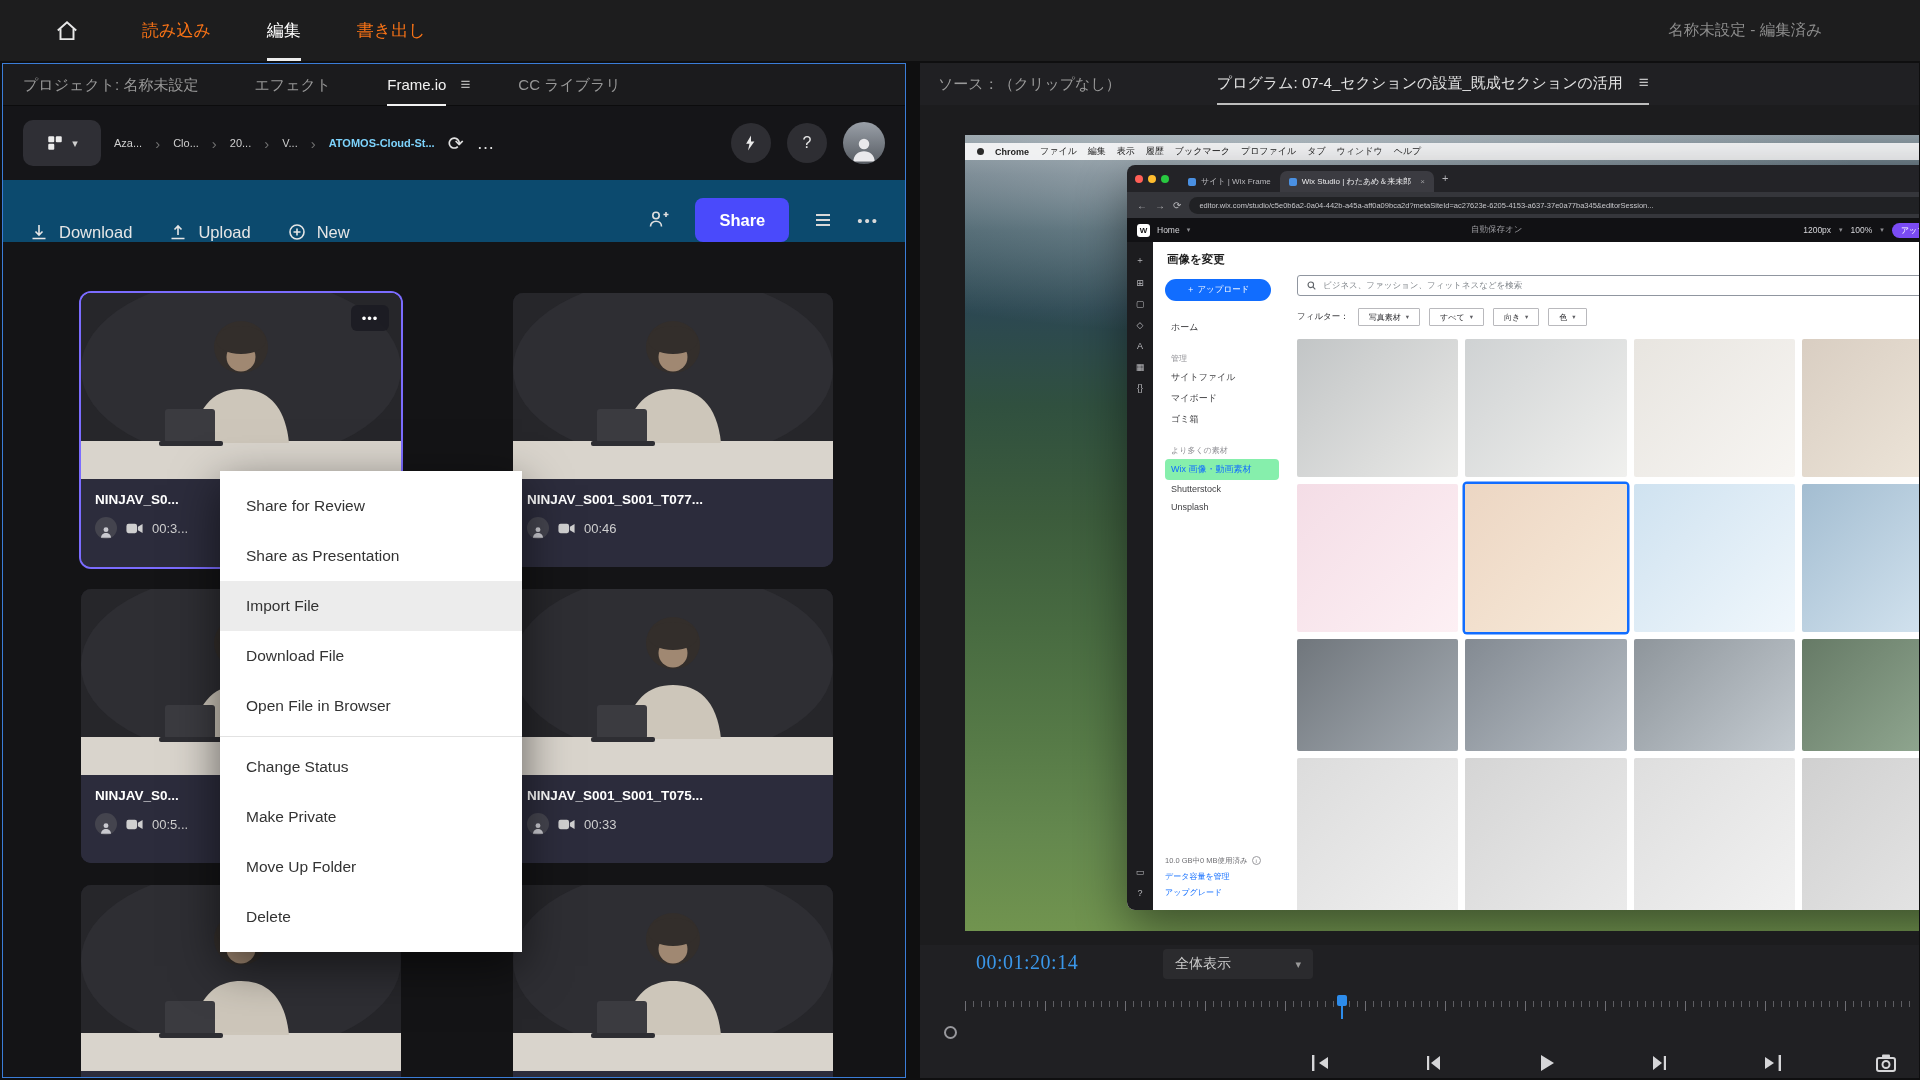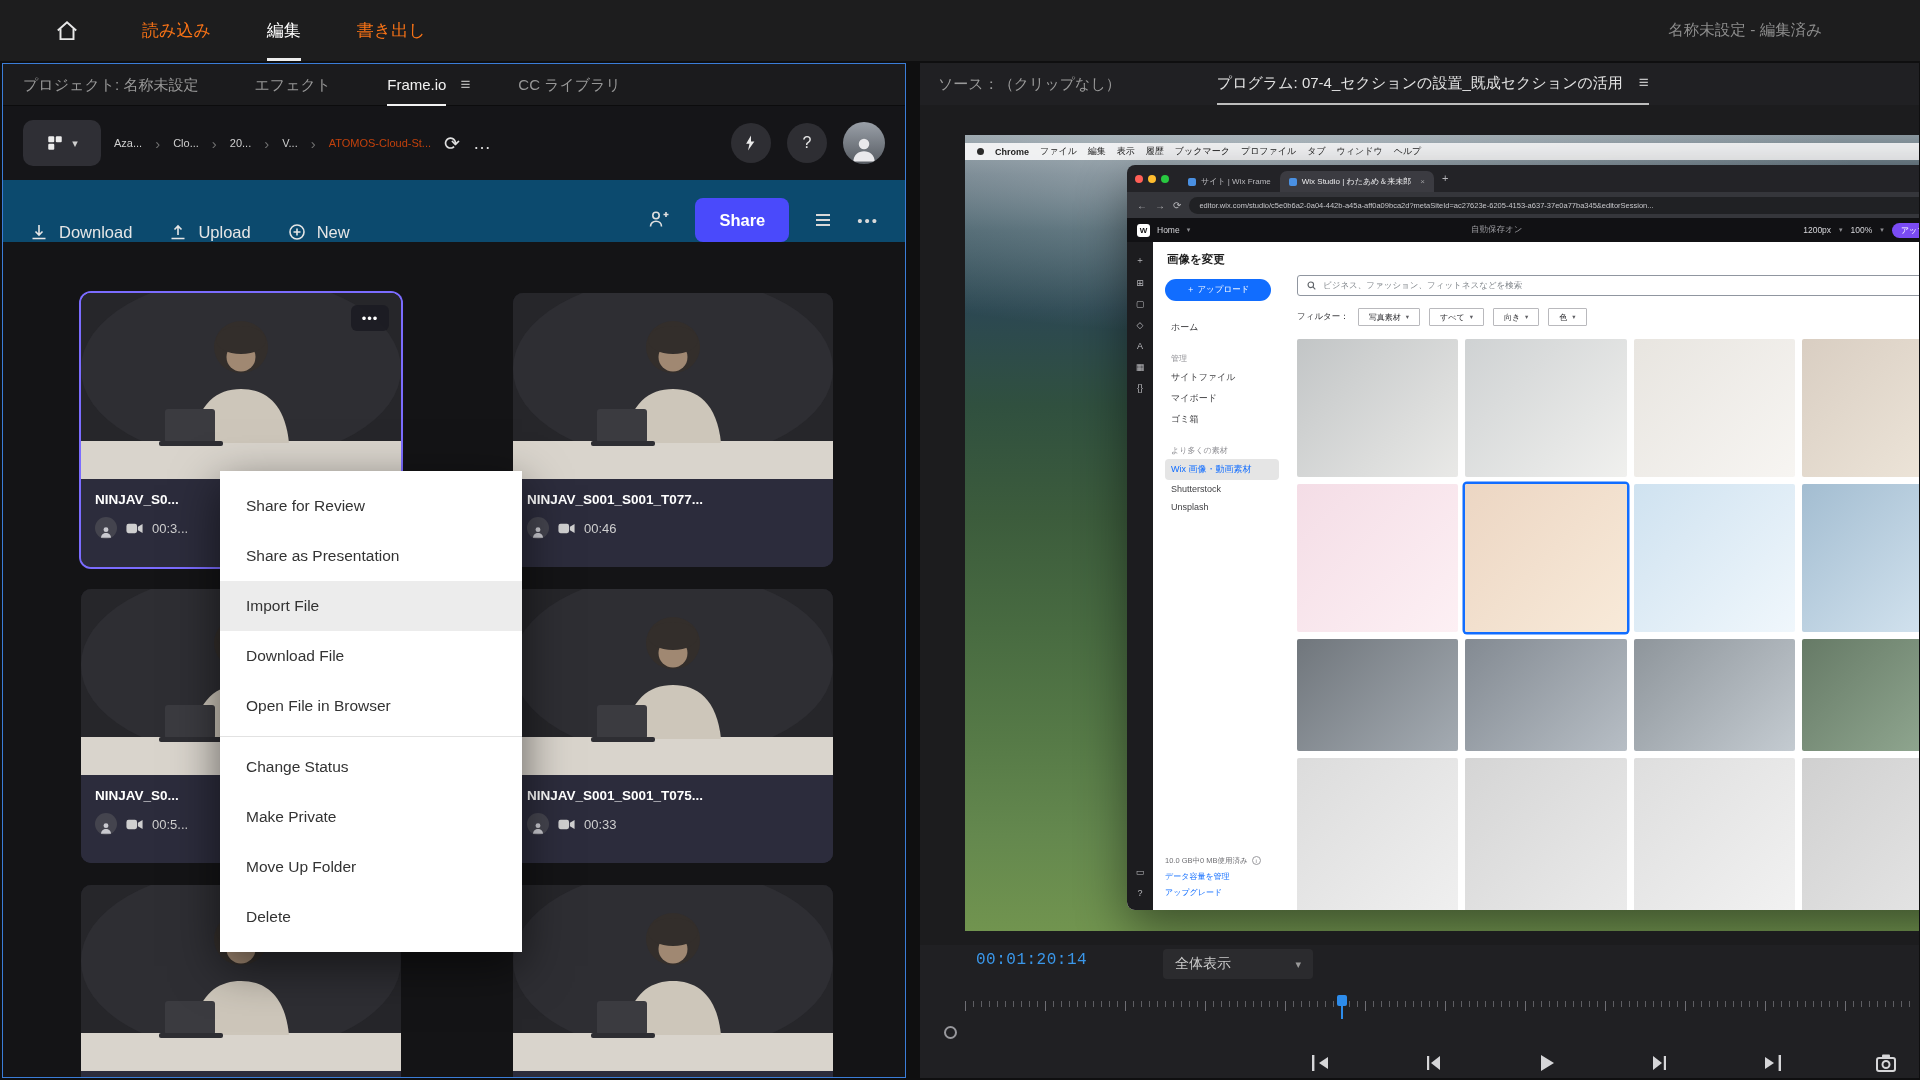--- a/index.html
+++ b/index.html
@@ -23,21 +23,21 @@
 .ptab{font-size:15px;color:#989898;height:42px;line-height:42px;margin-right:56px;cursor:pointer;white-space:nowrap}
 .ptab.active{color:#f2f2f2;box-shadow:inset 0 -2px 0 #f2f2f2;margin-right:14px}
 .pmenu{color:#b5b5b5;font-size:17px;margin-right:48px;cursor:pointer}
 
 .fio-head{height:74px;display:flex;align-items:center;padding:0 20px;gap:13px;background:#151518}
 .acct-btn{width:78px;height:46px;border-radius:10px;background:#2f2f35;border:none;display:flex;align-items:center;justify-content:center;gap:8px;cursor:pointer;flex:0 0 auto}
 .acct-btn svg{width:18px;height:18px;fill:#ececec}
 .car{color:#cfcfcf;font-size:11px}
 .crumb{font-size:11px;color:#cfcfcf;cursor:pointer;white-space:nowrap}
 .crumb-sep{color:#707070;font-size:15px}
-.crumb.cur{color:#c2410c;font-weight:400}
+.crumb.cur{color:#7dd3fc;font-weight:700}
 .refresh{color:#e0e0e0;font-size:19px;background:none;border:none;cursor:pointer}
 .crumb-more{color:#dedede;font-size:18px;letter-spacing:2px;cursor:pointer}
 .head-right{margin-left:auto;display:flex;align-items:center;gap:16px}
 .circ-btn{width:40px;height:40px;border-radius:50%;background:#2e2e33;border:none;display:flex;align-items:center;justify-content:center;color:#e6e6e6;font-size:16px;cursor:pointer}
 .circ-btn svg{width:18px;height:18px}
 .avatar{width:42px;height:42px;border-radius:50%;background:linear-gradient(180deg,#9aa0a8,#565b62);display:flex;align-items:flex-end;justify-content:center;overflow:hidden;cursor:pointer}
 .avatar svg{width:30px;height:30px;fill:#e9e9ec}
 
 .fio-actions{height:62px;display:flex;align-items:flex-end;padding:0 26px;gap:36px;background:#0c4a6e}
 .act{display:flex;align-items:center;gap:10px;background:none;border:none;color:#e6e6e6;font-size:16.5px;cursor:pointer}
@@ -108,40 +108,40 @@
 .c-body{flex:1;display:flex;background:#fff;min-height:0}
 .rail{width:26px;background:#1c1c1f;display:flex;flex-direction:column;align-items:center;gap:11px;padding:12px 0;color:#b9b9bd;font-size:9px;flex:0 0 auto}
 .rail .mt{margin-top:auto}
 .wpanel{flex:1;background:#fff;display:flex;flex-direction:column;min-width:0;overflow:hidden}
 .wp-title{font-size:11.5px;font-weight:700;color:#1f1f1f;padding:10px 0 6px 14px}
 .wp-body{flex:1;display:flex;min-height:0}
 .wp-side{width:134px;padding:2px 8px 0 12px;position:relative;flex:0 0 auto}
 .up-btn{width:106px;height:22px;border-radius:12px;background:#116dff;color:#fff;font-size:8.5px;display:flex;align-items:center;justify-content:center;margin:4px 0 16px}
 .wnav-item{font-size:9px;color:#3f3f42;padding:4px 6px;border-radius:4px;white-space:nowrap}
 .wnav-sec{font-size:8px;color:#8f8f94;margin-top:12px;padding:3px 6px}
-.wnav-item.selw{background:#e5e5e5;color:#116dff}
+.wnav-item.selw{background:#86efac;color:#116dff}
 .wp-storage{position:absolute;left:12px;bottom:12px}
 .st-line{font-size:7.5px;color:#6f6f73;display:flex;align-items:flex-start;gap:4px;white-space:nowrap}
 .info-i{width:9px;height:9px;border-radius:50%;border:1px solid #9a9a9e;color:#7a7a7e;font-size:6px;display:flex;align-items:center;justify-content:center;font-style:normal;flex:0 0 auto}
 .st-link{font-size:8px;color:#116dff;margin-top:5px}
 .wp-main{flex:1;padding:2px 0 0 10px;min-width:0;overflow:hidden}
 .wsearch{height:21px;border:1px solid #9096a0;border-radius:3px;display:flex;align-items:center;gap:7px;padding:0 9px;margin-right:14px}
 .wsearch svg{width:9px;height:9px;stroke:#5f6368;fill:none;stroke-width:1.6;flex:0 0 auto}
 .wsearch span{font-size:8.5px;color:#80868b;white-space:nowrap;overflow:hidden}
 .wfilters{display:flex;align-items:center;gap:9px;margin-top:12px}
 .wf-label{font-size:8.5px;color:#2f2f33}
 .pill{display:flex;align-items:center;gap:5px;border:1px solid #b9b9bd;border-radius:1px;height:18px;padding:0 10px;font-size:8px;color:#2f2f33;white-space:nowrap}
 .pill i{font-style:normal;font-size:6.5px;color:#5f5f64}
 .pgrid{margin-top:13px;display:flex;flex-direction:column;gap:7px;margin-right:14px}
 .prow{display:flex;gap:7px}
 .photo{flex:1;border-radius:2px;background:#ddd}
 .photo.ph-sel{box-shadow:0 0 0 2.5px #116dff}
 
 
-.timecode{position:absolute;left:56px;top:888px;font-family:Liberation Mono, monospace;font-size:16px;color:#3a97ea;letter-spacing:.5px}
+.timecode{position:absolute;left:56px;top:888px;font-family:Liberation Serif, serif;font-size:20px;color:#3a97ea;letter-spacing:.5px}
 .fit-select{position:absolute;left:243px;top:886px;width:150px;height:30px;background:#2b2b2e;border-radius:4px;display:flex;align-items:center;justify-content:space-between;padding:0 12px;color:#cbcbcb;font-size:14px;cursor:pointer}
 .car2{color:#9a9a9a;font-size:11px}
 .ruler{position:absolute;left:45px;top:932px;right:2px;height:24px}
 .ticks{display:flex;gap:7px;align-items:flex-start;height:100%;overflow:hidden;padding-top:6px}
 .tick{width:1px;height:6px;background:#5d5d62;flex:0 0 auto}
 .tick.tall{height:10px;background:#6e6e74}
 .playhead{position:absolute;left:372px;top:0}
 .playhead .cap{width:10px;height:11px;background:#2d8ceb;border-radius:2px}
 .playhead .line{width:2px;height:13px;background:#2d8ceb;margin-left:4px}
 .zoom-dot{position:absolute;left:24px;top:963px;width:13px;height:13px;border-radius:50%;border:2px solid #98989d}

